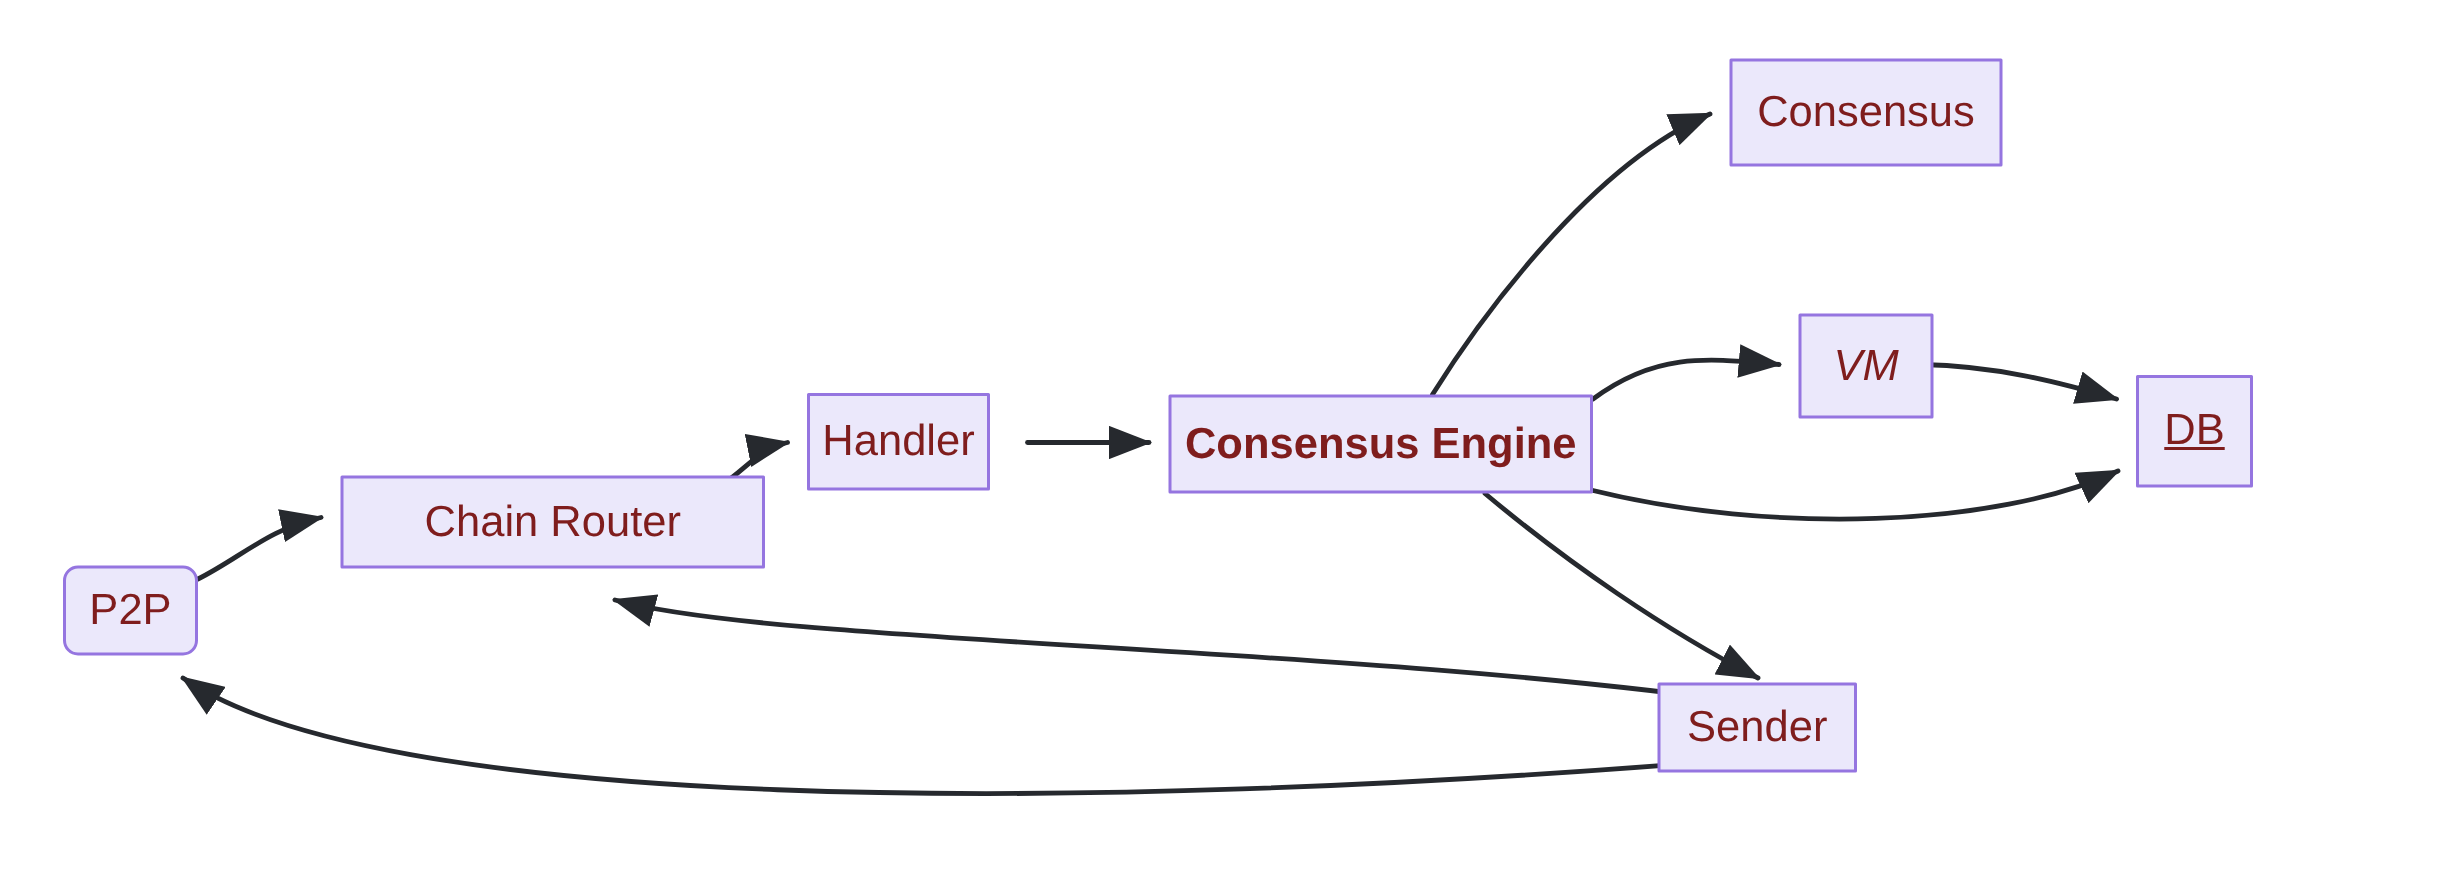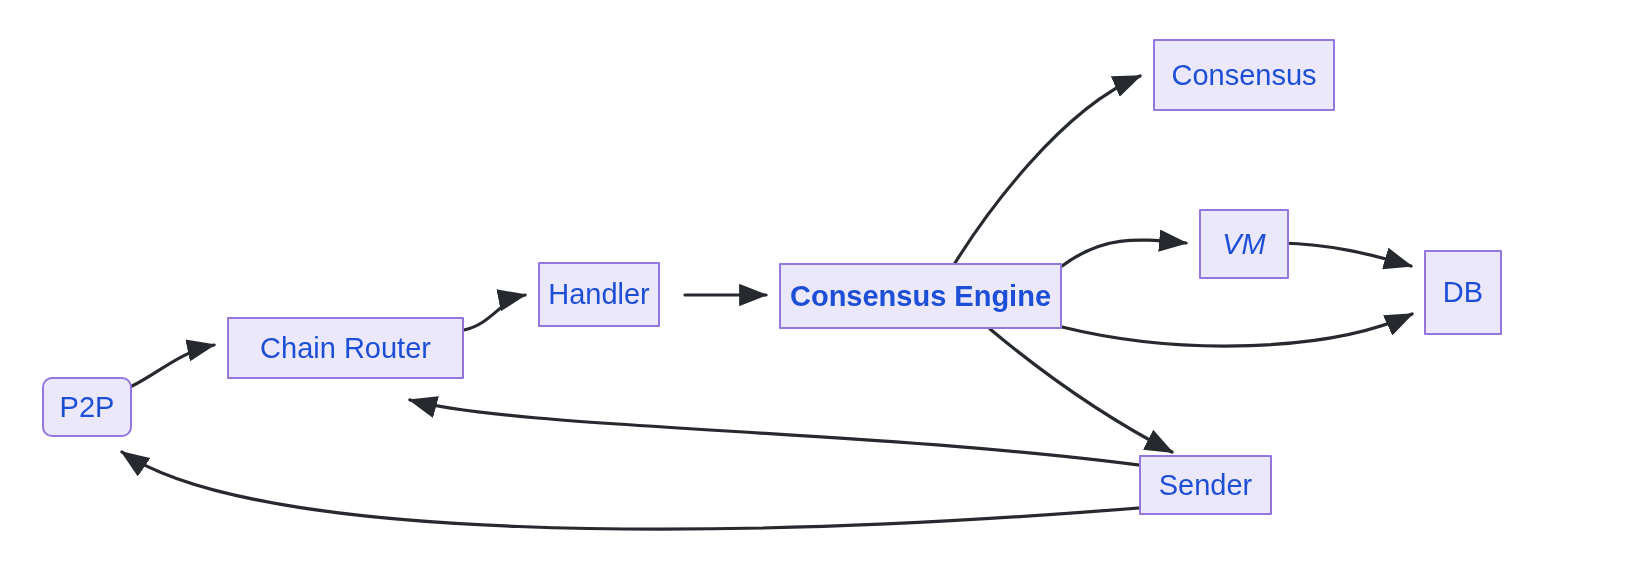--- a/index.html
+++ b/index.html
@@ -26,21 +26,21 @@
   }
   .node {
     position: absolute;
     box-sizing: border-box;
     background: #ebe8fb;
     border: 2px solid #9575e0;
     border-radius: 1px;
     display: flex;
     align-items: center;
     justify-content: center;
-    color: #1d4ed8;
+    color: #7f1d1d;
     font-size: 29px;
     font-family: "Liberation Sans", sans-serif;
     line-height: 1;
     white-space: nowrap;
     z-index: 2;
   }
   .node-label {
     display: block;
   }
 </style>
@@ -76,41 +76,41 @@
       <path d="M 1175 470 C 900 430, 520 430, 410 400" marker-end="url(#arrowhead)"></path>
 
       <path d="M 1175 505 C 700 545, 250 540, 122 452" marker-end="url(#arrowhead)"></path>
     </g>
   </svg>
 
   <div class="node" style="left:42px; top:377px; width:90px; height:60px;border-radius:10px;">
     <span class="node-label">P2P</span>
   </div>
 
-  <div class="node" style="left:227px; top:317px; width:237px; height:62px;">
+  <div class="node" style="left:227px; top:317px; width:283px; height:62px;">
     <span class="node-label">Chain Router</span>
   </div>
 
   <div class="node" style="left:538px; top:262px; width:122px; height:65px;">
     <span class="node-label">Handler</span>
   </div>
 
   <div class="node" style="left:779px; top:263px; width:283px; height:66px;font-weight:bold;">
     <span class="node-label">Consensus Engine</span>
   </div>
 
   <div class="node" style="left:1153px; top:39px; width:182px; height:72px;">
     <span class="node-label">Consensus</span>
   </div>
 
   <div class="node" style="left:1199px; top:209px; width:90px; height:70px;font-style:italic;">
     <span class="node-label">VM</span>
   </div>
 
-  <div class="node" style="left:1424px; top:250px; width:78px; height:85px;">
+  <div class="node" style="left:1424px; top:250px; width:78px; height:75px;text-decoration:underline;">
     <span class="node-label">DB</span>
   </div>
 
-  <div class="node" style="left:1139px; top:455px; width:133px; height:60px;">
+  <div class="node" style="left:1105px; top:455px; width:133px; height:60px;">
     <span class="node-label">Sender</span>
   </div>
 
 </div>
 
 </body></html>

